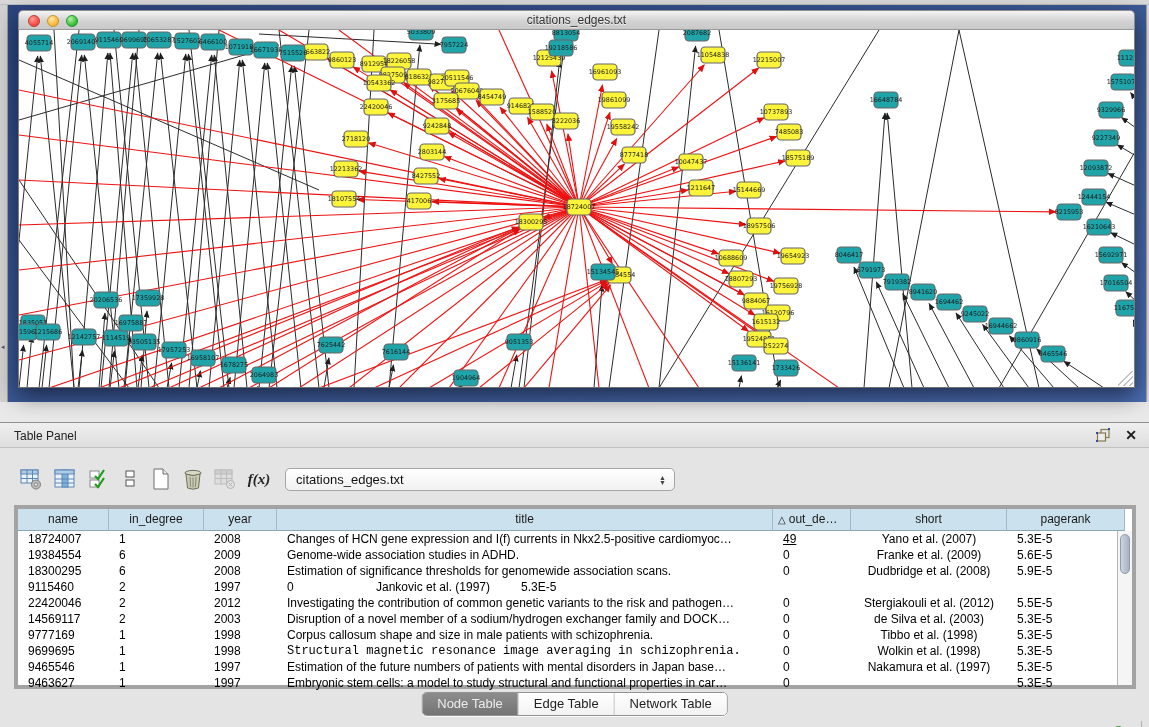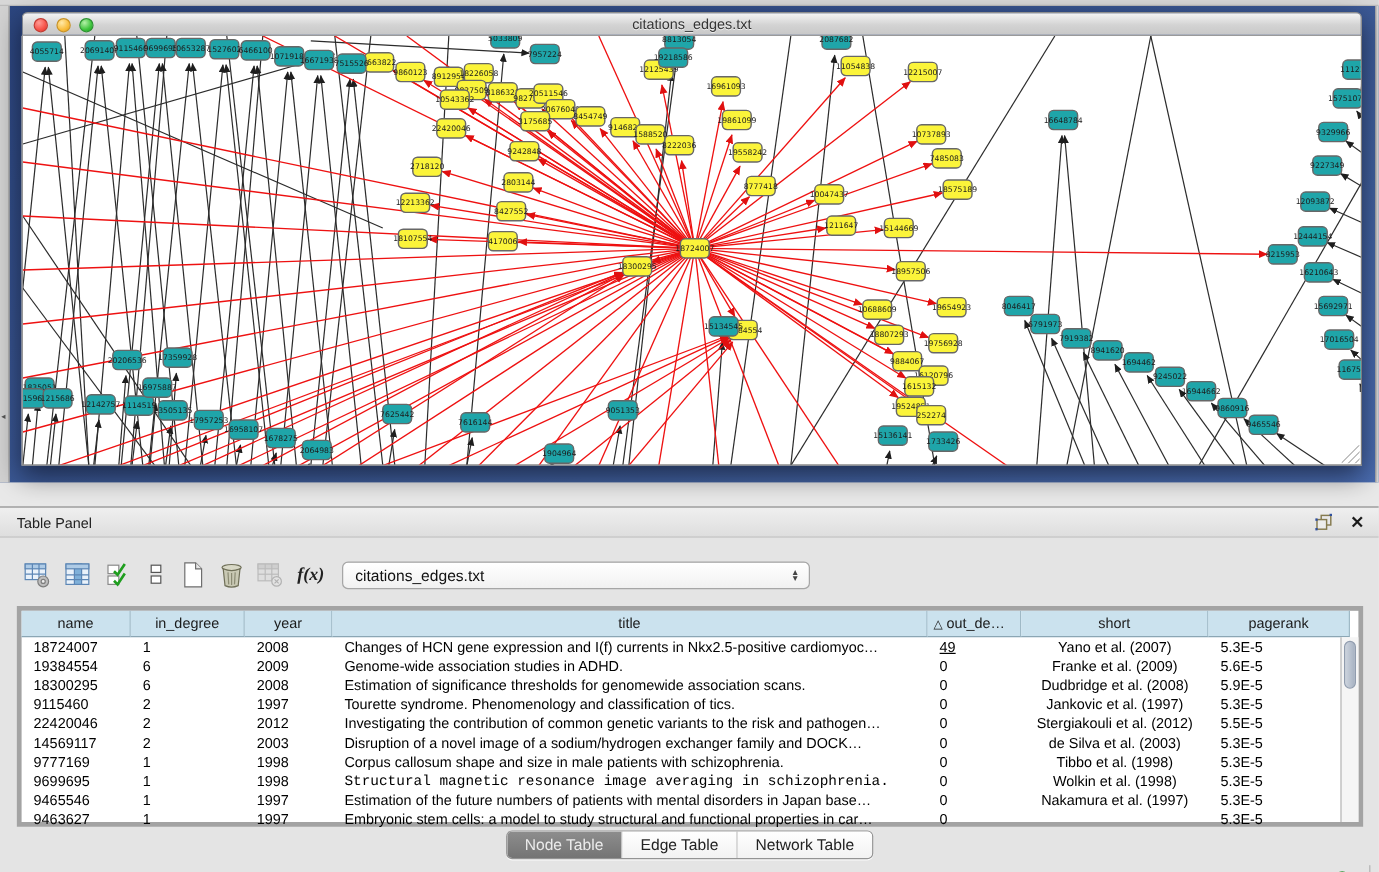--- a/index.html
+++ b/index.html
@@ -879,39 +879,38 @@
           <div class="cell" style="width: 73px;">2008</div>
           <div class="cell" style="width: 496px;">Estimation of significance thresholds for genomewide association scans.</div>
           <div class="cell" style="width: 78px;">0</div>
           <div class="cell c-short" style="width: 156px;">Dudbridge et al. (2008)</div>
           <div class="cell" style="width: 118px;">5.9E-5</div>
         </div>
         <div class="grid-row">
           <div class="cell" style="width: 91px;">9115460</div>
           <div class="cell" style="width: 95px;">2</div>
           <div class="cell" style="width: 73px;">1997</div>
-          <div class="cell" style="width: 496px;">Tourette syndrome. Phenomenology and classification of tics.</div>
           <div class="cell" style="width: 78px;">0</div>
           <div class="cell c-short" style="width: 156px;">Jankovic et al. (1997)</div>
           <div class="cell" style="width: 118px;">5.3E-5</div>
         </div>
         <div class="grid-row">
           <div class="cell" style="width: 91px;">22420046</div>
           <div class="cell" style="width: 95px;">2</div>
           <div class="cell" style="width: 73px;">2012</div>
           <div class="cell" style="width: 496px;">Investigating the contribution of common genetic variants to the risk and pathogen…</div>
           <div class="cell" style="width: 78px;">0</div>
           <div class="cell c-short" style="width: 156px;">Stergiakouli et al. (2012)</div>
           <div class="cell" style="width: 118px;">5.5E-5</div>
         </div>
         <div class="grid-row">
           <div class="cell" style="width: 91px;">14569117</div>
           <div class="cell" style="width: 95px;">2</div>
           <div class="cell" style="width: 73px;">2003</div>
-          <div class="cell" style="width: 496px;">Disruption of a novel image of a sodium/hydrogen exchanger family and DOCK…</div>
+          <div class="cell" style="width: 496px;">Disruption of a novel member of a sodium/hydrogen exchanger family and DOCK…</div>
           <div class="cell" style="width: 78px;">0</div>
           <div class="cell c-short" style="width: 156px;">de Silva et al. (2003)</div>
           <div class="cell" style="width: 118px;">5.3E-5</div>
         </div>
         <div class="grid-row">
           <div class="cell" style="width: 91px;">9777169</div>
           <div class="cell" style="width: 95px;">1</div>
           <div class="cell" style="width: 73px;">1998</div>
           <div class="cell" style="width: 496px;">Corpus callosum shape and size in male patients with schizophrenia.</div>
           <div class="cell" style="width: 78px;">0</div>

